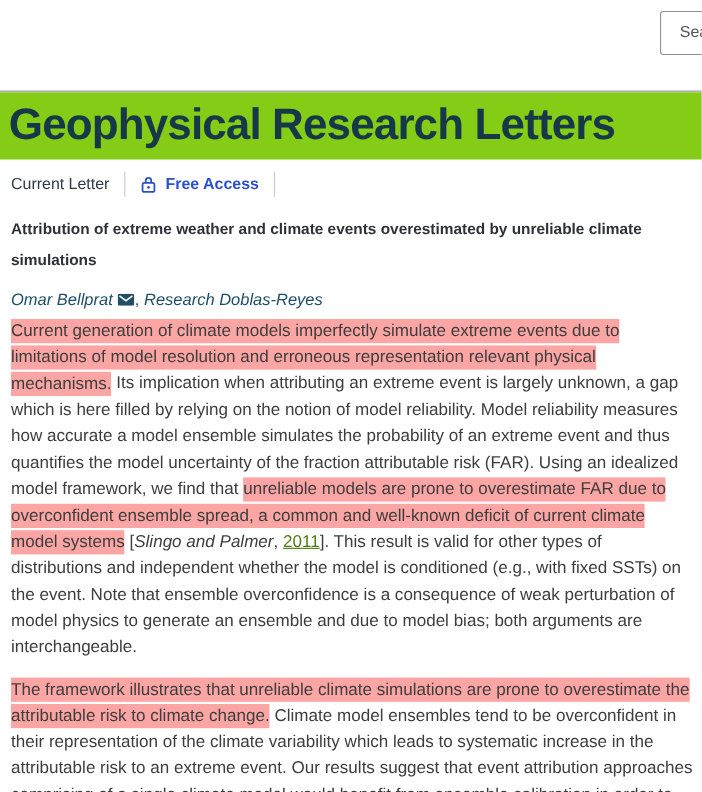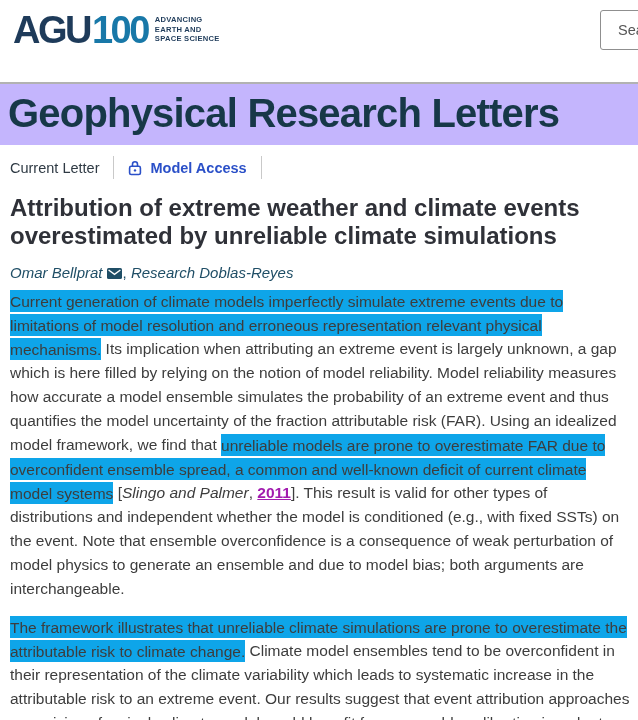--- a/index.html
+++ b/index.html
@@ -21,79 +21,70 @@
     position:absolute; left:600px; top:10px; width:110px; height:40px;
     border:1.5px solid #8f8f8f; border-radius:3px; background:#fff;
     padding:0 0 0 17px; font-size:14.5px; color:#555; outline:none; box-sizing:border-box;
     font-family:"Liberation Sans", sans-serif;
   }
   .search-input::placeholder { color:#555; opacity:1; }
 
   .header-divider { height:2px; background:#b2b2b2; width:100%; }
 
   
-  .journal-band { background:#c4b5fd; padding:5px 8px 8px 8px; }
+  .journal-band { background:#84cc16; padding:5px 8px 8px 8px; }
   .journal-title { margin:0; font-size:40px; line-height:48px; font-weight:bold;
     color:#173848; letter-spacing:-0.8px; cursor:pointer; }
 
   
   .meta-row { display:flex; align-items:center; margin:11px 10px 0 10px; }
   .article-type { font-size:14.5px; color:#2f3a44; }
   .v-divider { width:1px; height:23px; background:#c9c9c9; margin:0 14px; }
   .free-access { display:flex; align-items:center; gap:8px; }
   .free-access-label { font-size:14.5px; font-weight:bold; color:#2b50c8; }
 
   
-  .article-title { margin:15px 10px 0 10px; font-size:24px; line-height:28px;
+  .article-title { margin:15px 10px 0 10px; font-size:14px; line-height:28px;
     font-weight:bold; color:#2f3138; }
   .authors { margin:14px 10px 0 10px; font-size:15px; color:#1f4e66; }
   .author { cursor:pointer;font-style:italic; }
   .email-icon { margin:0 1px 0 4px; vertical-align:-1px; cursor:pointer; }
 
   
   .abstract { margin:7px 8px 0 10px; font-size:15.5px; line-height:24px; color:#3d3d3d; }
   .abstract p { margin:0 0 14px 0; }
-  mark.hl { background:#0ea5e9; color:inherit; padding:2.5px 0; }
+  mark.hl { background:#fca5a5; color:inherit; padding:2.5px 0; }
   .ital { font-style:italic; }
-  .cite-link { color:#a21caf; font-weight:bold; text-decoration:underline; cursor:pointer; }
+  .cite-link { color:#4d7c0f; font-weight:normal; text-decoration:underline; cursor:pointer; }
 </style>
 </head>
 <body>
 
 <div class="top-header">
-  <div class="logo">
-    <span class="logo-big logo-agu">AGU</span>
-    <span class="logo-big logo-100">100</span>
-    <span class="logo-tagline">
-      <span>ADVANCING</span><br>
-      <span>EARTH AND</span><br>
-      <span>SPACE SCIENCE</span>
-    </span>
-  </div>
   <input class="search-input" type="text" placeholder="Search" style="">
 </div>
 
 <div class="header-divider"></div>
 
 <div class="journal-band">
   <h1 class="journal-title">Geophysical Research Letters</h1>
 </div>
 
 <div class="meta-row">
   <span class="article-type">Current Letter</span>
   <span class="v-divider"></span>
   <span class="free-access">
     <span style="display:inline-flex;">
       <svg width="14" height="16" viewBox="0 0 14 16">
         <rect x="1.6" y="6.3" width="10.8" height="8.2" rx="1.6" fill="none" stroke="#2b50c8" stroke-width="1.6"></rect>
         <path d="M4.5 6.3 V4.3 a2.5 2.5 0 0 1 5 0 V6.3" fill="none" stroke="#2b50c8" stroke-width="1.6"></path>
         <circle cx="7" cy="10.4" r="1.2" fill="#2b50c8"></circle>
       </svg>
     </span>
-    <span class="free-access-label">Model Access</span>
+    <span class="free-access-label">Free Access</span>
   </span>
   <span class="v-divider"></span>
 </div>
 
 <h2 class="article-title">Attribution of extreme weather and climate events overestimated by unreliable climate simulations</h2>
 
 <div class="authors">
   <span class="author">Omar Bellprat</span><span class="email-icon"><svg width="15" height="11" viewBox="0 0 15 11">
         <rect width="15" height="11" rx="1.6" fill="#1f4e66"></rect>
         <path d="M1.6 2 L7.5 6.4 L13.4 2" stroke="#ffffff" stroke-width="1.4" fill="none"></path>

